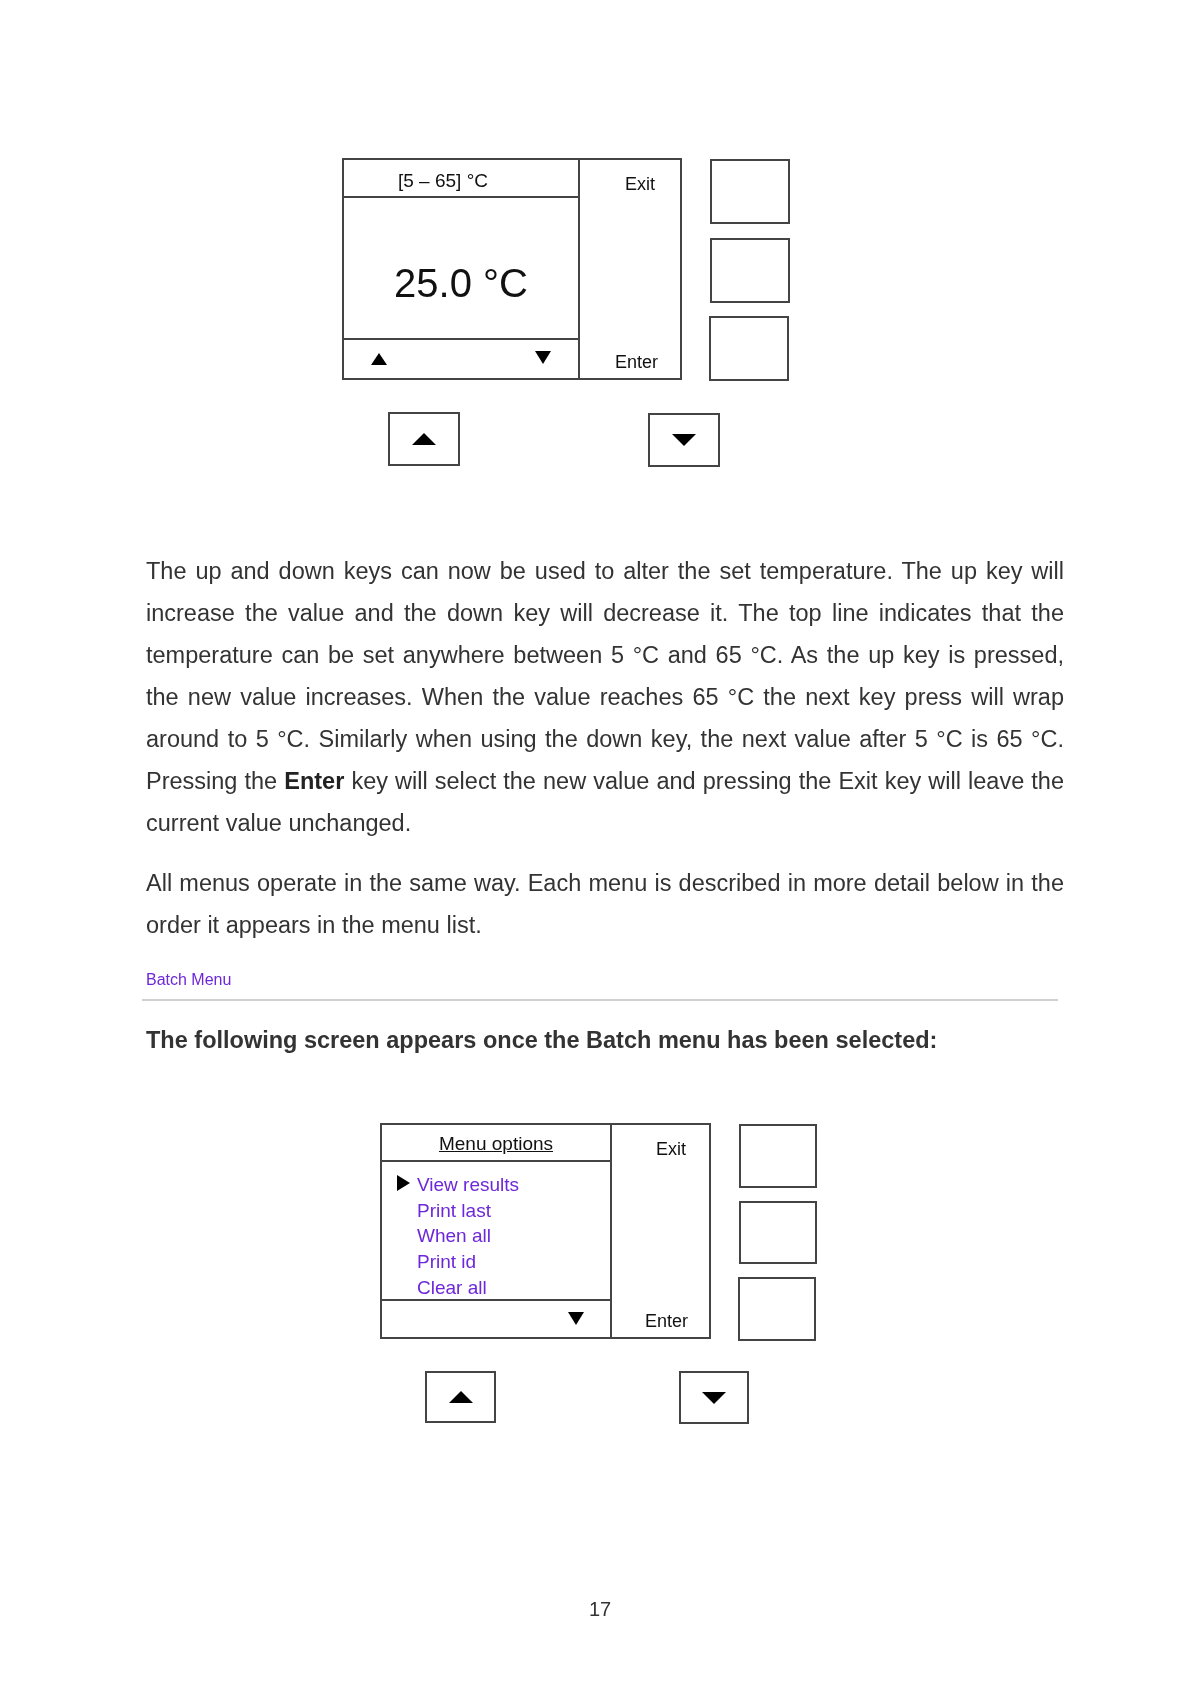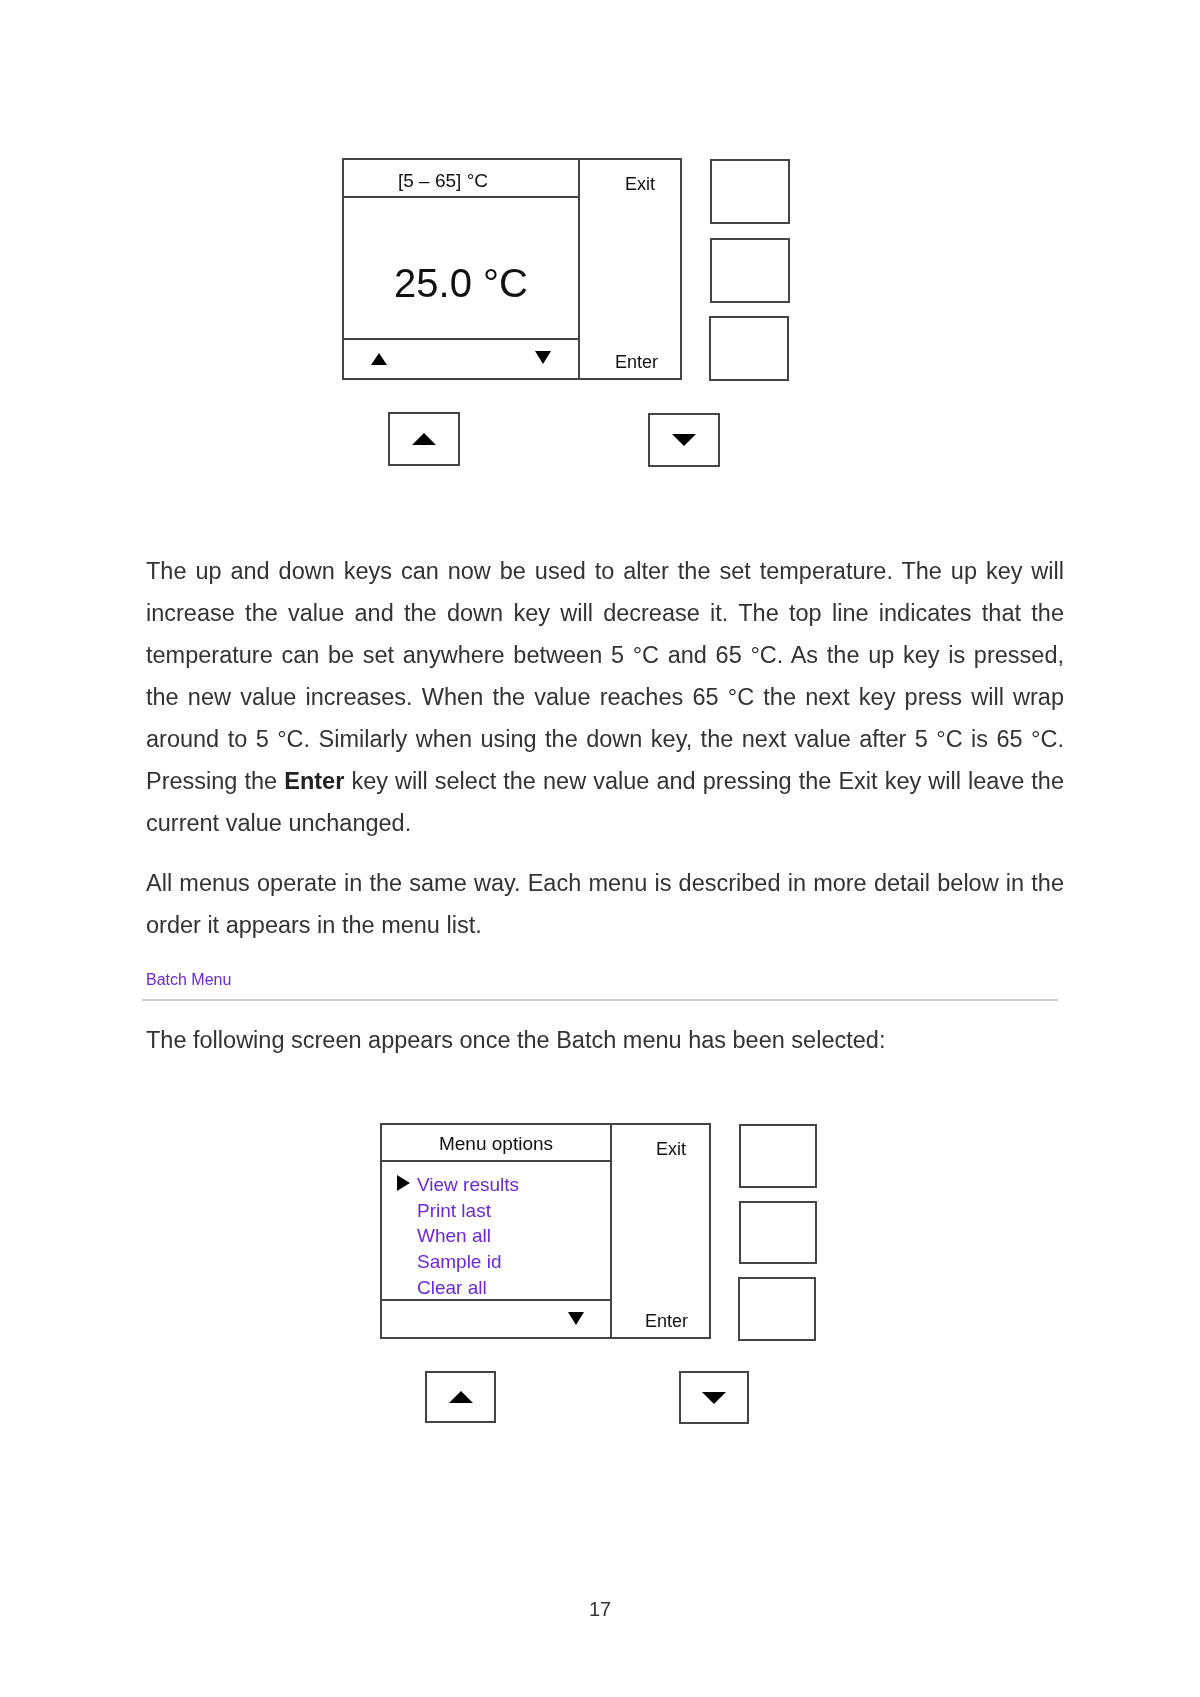--- a/index.html
+++ b/index.html
@@ -100,33 +100,33 @@
   </div>
 </div>
 
 <p class="para" style="top:550px;"><span>The up and down keys can now be used to alter the set temperature. The up key will increase the value and the down key will decrease it. The top line indicates that the temperature can be set anywhere between 5 °C and 65 °C. As the up key is pressed, the new value increases. When the value reaches 65 °C the next key press will wrap around to 5 °C. Similarly when using the down key, the next value after 5 °C is 65 °C. Pressing the </span><b>Enter</b><span> key will select the new value and pressing the Exit key will leave the current value unchanged.</span></p>
 
 <p class="para" style="top:862px;">All menus operate in the same way. Each menu is described in more detail below in the order it appears in the menu list.</p>
 
 <div class="section-heading" style="top:972px;">Batch Menu</div>
 <div class="section-rule"></div>
 
-<p class="para" style="top:1019px; text-align:left;">The following screen appears once the Batch menu has been selected:</p>
+<p class="para" style="top:1019px; text-align:left;font-weight:bold;">The following screen appears once the Batch menu has been selected:</p>
 
 <div class="diagram">
   <div class="screen-box" style="left:380px; top:1123px; width:232px; height:216px;"></div>
   <div class="hline" style="left:380px; top:1160px; width:232px;"></div>
   <div class="hline" style="left:380px; top:1299px; width:232px;"></div>
-  <div class="lcd-text lcd-header" style="left:380px; top:1134px; width:232px;">Menu options</div>
+  <div class="lcd-text lcd-header" style="left:380px; top:1134px; width:232px;text-decoration:underline;">Menu options</div>
 
   <div class="tri-right-sm" style="left:397px; top:1175px;"></div>
   <div class="menu-item" style="left:417px; top:1175px;">View results</div>
   <div class="menu-item" style="left:417px; top:1201px;">Print last</div>
   <div class="menu-item" style="left:417px; top:1226px;">When all</div>
-  <div class="menu-item" style="left:417px; top:1252px;">Sample id</div>
+  <div class="menu-item" style="left:417px; top:1252px;">Print id</div>
   <div class="menu-item" style="left:417px; top:1278px;">Clear all</div>
 
   <div class="tri-down-sm" style="left:568px; top:1312px;"></div>
 
   <div class="screen-box" style="left:610px; top:1123px; width:101px; height:216px;"></div>
   <div class="lcd-text lcd-key-label" style="left:656px; top:1140px;">Exit</div>
   <div class="lcd-text lcd-key-label" style="left:645px; top:1312px;">Enter</div>
 
   <div class="soft-key" style="left:739px; top:1124px; width:78px; height:64px;"></div>
   <div class="soft-key" style="left:739px; top:1201px; width:78px; height:63px;"></div>

